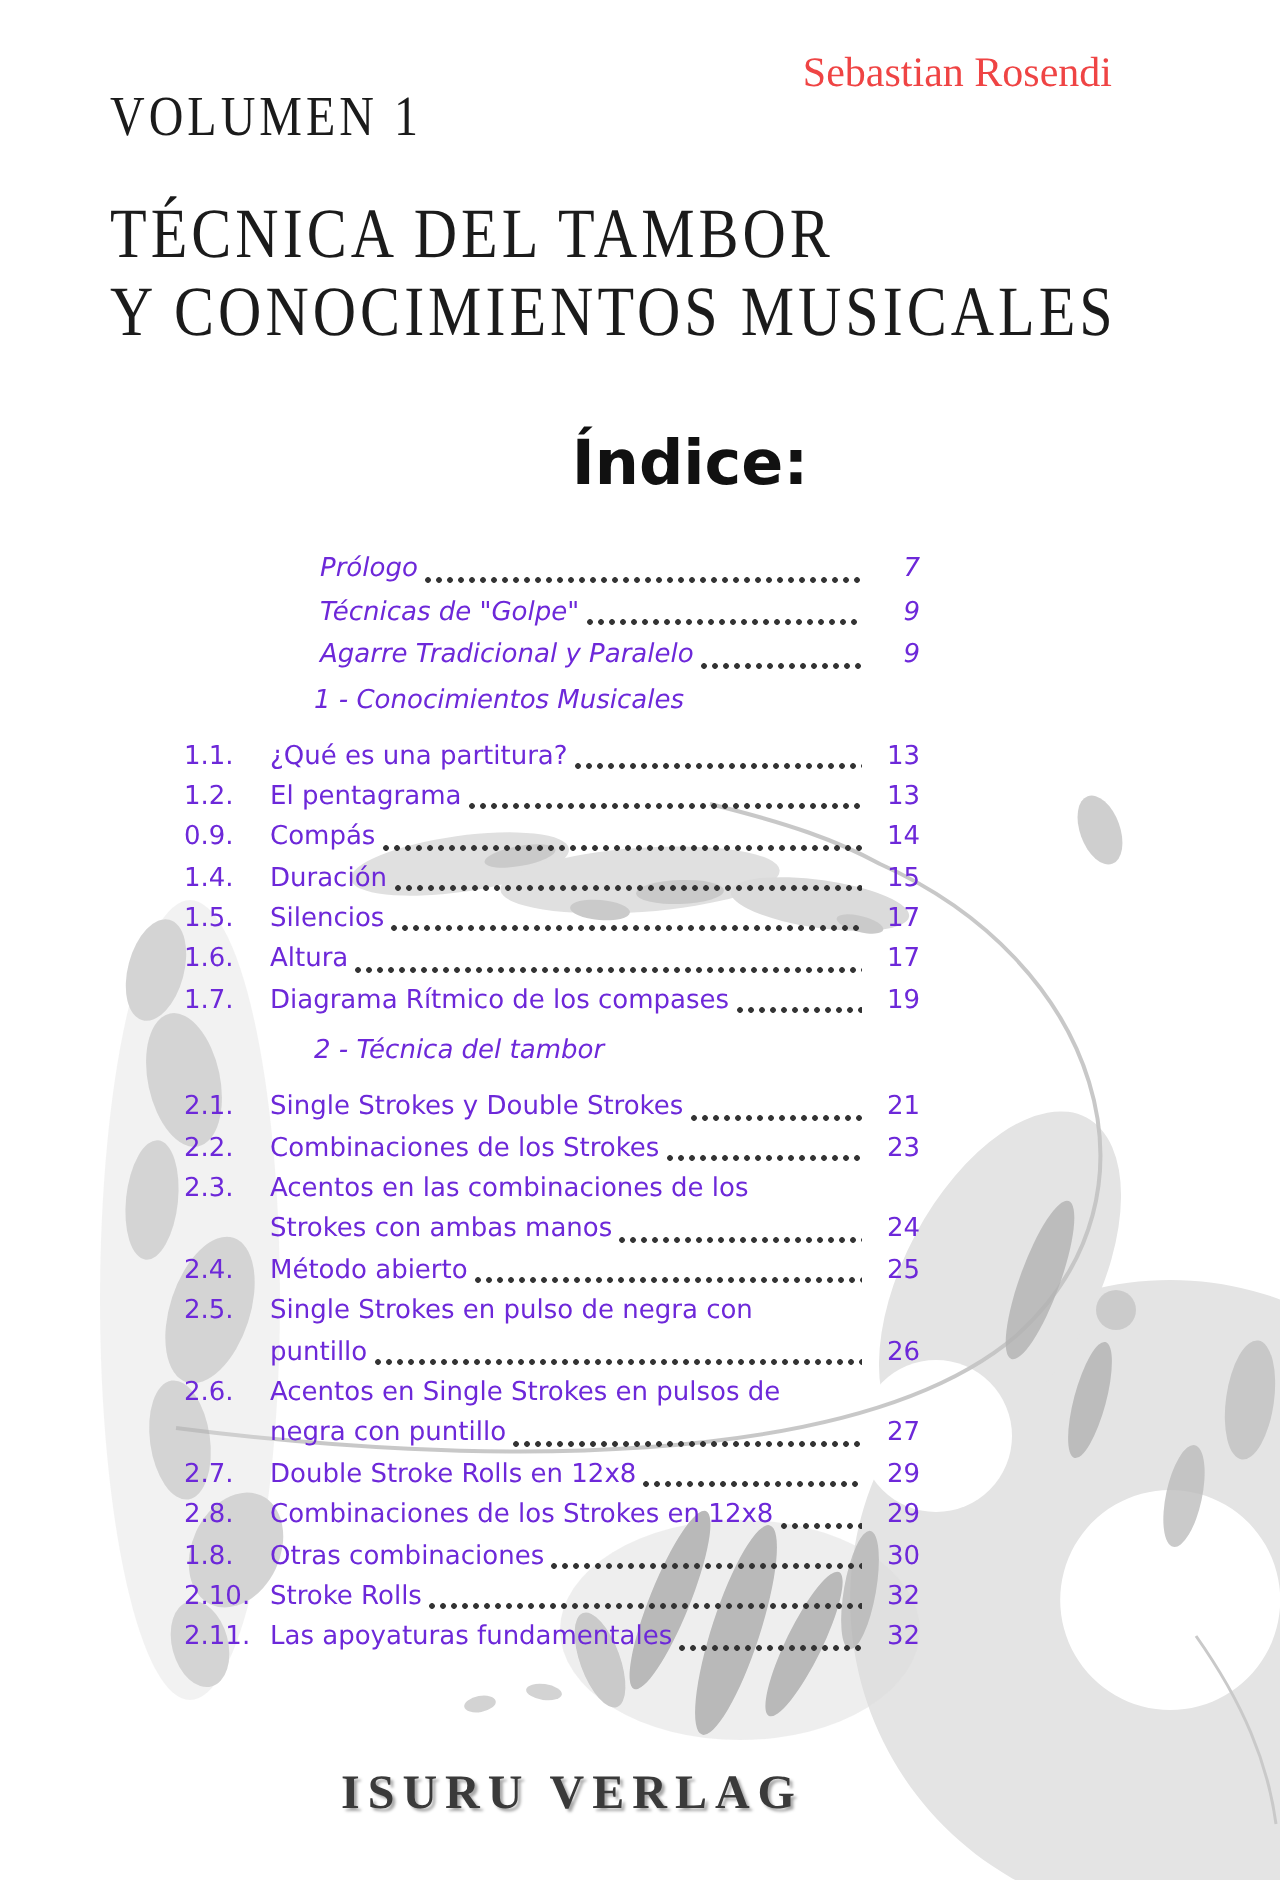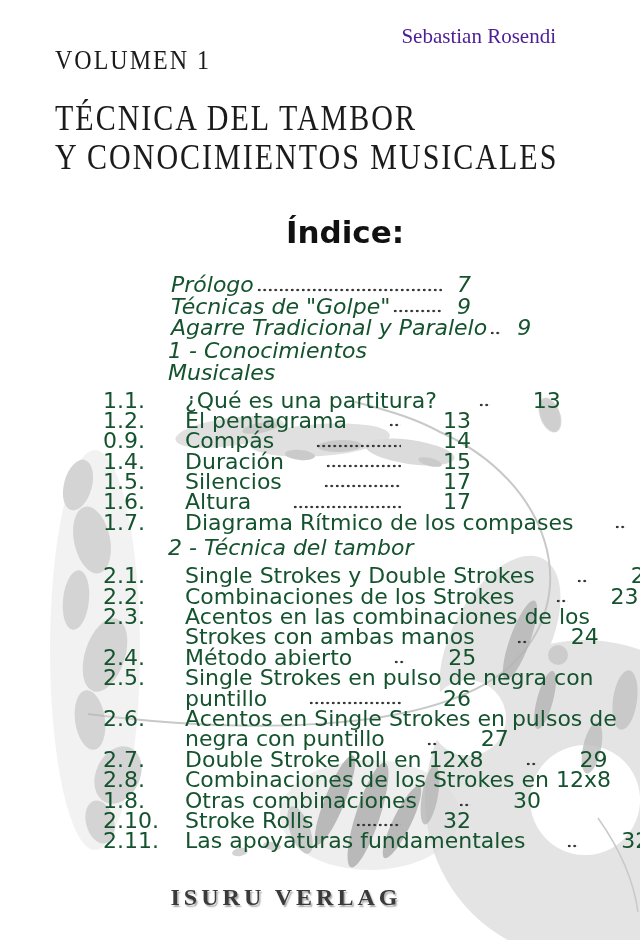--- a/index.html
+++ b/index.html
@@ -10,55 +10,55 @@
     color:#1d1d1d;
     position:relative;
     overflow:hidden;
   }
   .wm{position:absolute;left:0;top:0;z-index:0;}
   .layer{position:absolute;z-index:1;}
 
   .author{
     top:24px;right:84px;
     font-family:"Liberation Serif",serif;
-    font-size:21px;color:#4c1d95;
+    font-size:21px;color:#ef4444;
   }
   .decor{
     font-family:"Liberation Serif",serif;
     color:#1b1b1b;
     letter-spacing:2px;
     transform:scaleY(1.18);
     transform-origin:left top;
     white-space:nowrap;
   }
   .volume{top:44px;left:55px;font-size:24px;}
   .booktitle{top:98px;left:55px;font-size:30px;line-height:33px;}
 
   .indice{
     top:214px;left:0;width:604px;
     text-align:center;
     font-size:31px;font-weight:bold;color:#111;margin-left:43px;
   }
 
-  .toc{top:274px;left:103px;width:368px;font-size:22px;color:#14532d;}
+  .toc{top:274px;left:92px;width:368px;font-size:13px;color:#6d28d9;}
   .fm-row{
     display:flex;align-items:baseline;
     line-height:21.5px;height:21.5px;
     margin-left:68px;
     font-style:italic;
   }
   .sec-heading{
     font-style:italic;
     line-height:22px;
     margin-left:65px;
   }
   .sec-heading.s1{margin-top:1px;}
   .sec-heading.s2{margin-top:4px;}
   .entries{margin-top:7px;}
-  .row{display:flex;align-items:baseline;line-height:20.4px;height:20.4px;gap:39px;}
+  .row{display:flex;align-items:baseline;line-height:20.4px;height:20.4px;}
   .num{width:43px;flex:none;}
   .etext{white-space:nowrap;}
   .dots{
     flex:1;height:4px;align-self:flex-end;
     margin:0 3px 4px 3px;
     background-image:radial-gradient(circle at 2px 2px,#333 1.25px,transparent 1.6px);
     background-size:5.5px 4px;
     background-repeat:repeat-x;
     min-width:12px;
   }
@@ -249,21 +249,21 @@
           <div class="etext">Acentos en Single Strokes en pulsos de</div>
         </div>
         <div class="row">
           <div class="num"></div>
           <div class="etext">negra con puntillo</div>
           <div class="dots"></div>
           <div class="pg">27</div>
         </div>
         <div class="row">
           <div class="num">2.7.</div>
-          <div class="etext">Double Stroke Roll en 12x8</div>
+          <div class="etext">Double Stroke Rolls en 12x8</div>
           <div class="dots"></div>
           <div class="pg">29</div>
         </div>
         <div class="row">
           <div class="num">2.8.</div>
           <div class="etext">Combinaciones de los Strokes en 12x8</div>
           <div class="dots"></div>
           <div class="pg">29</div>
         </div>
         <div class="row">

